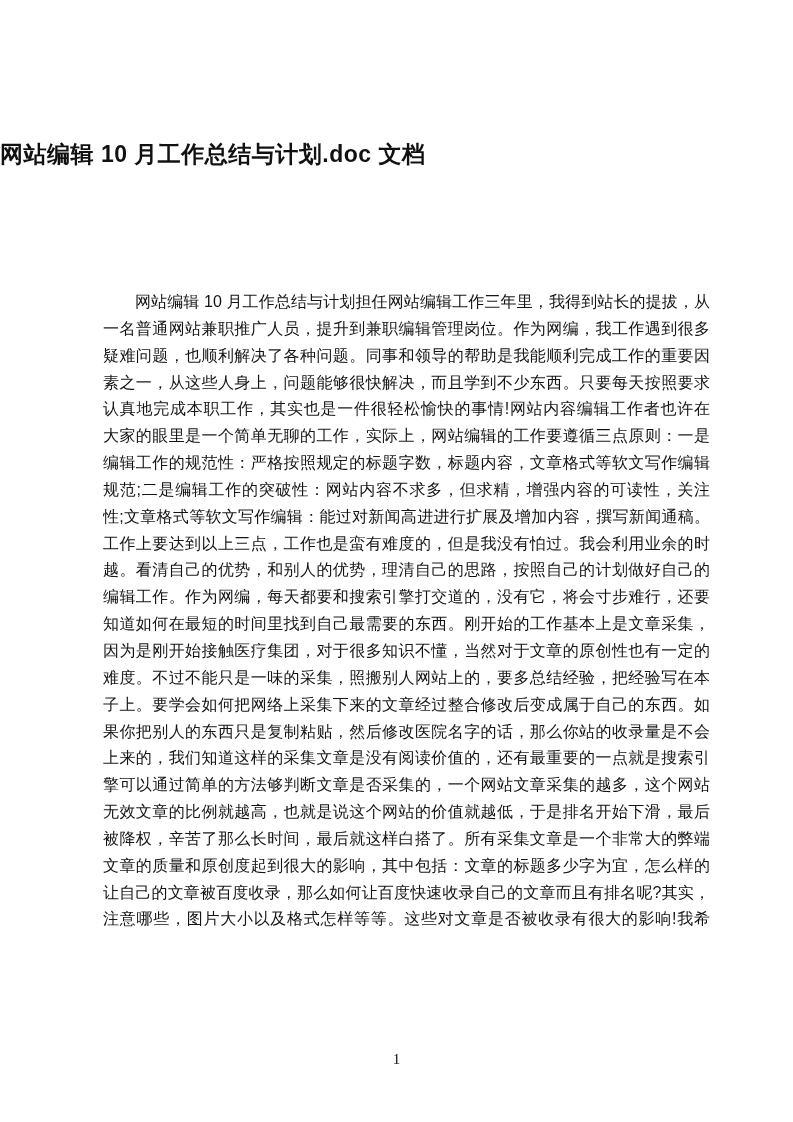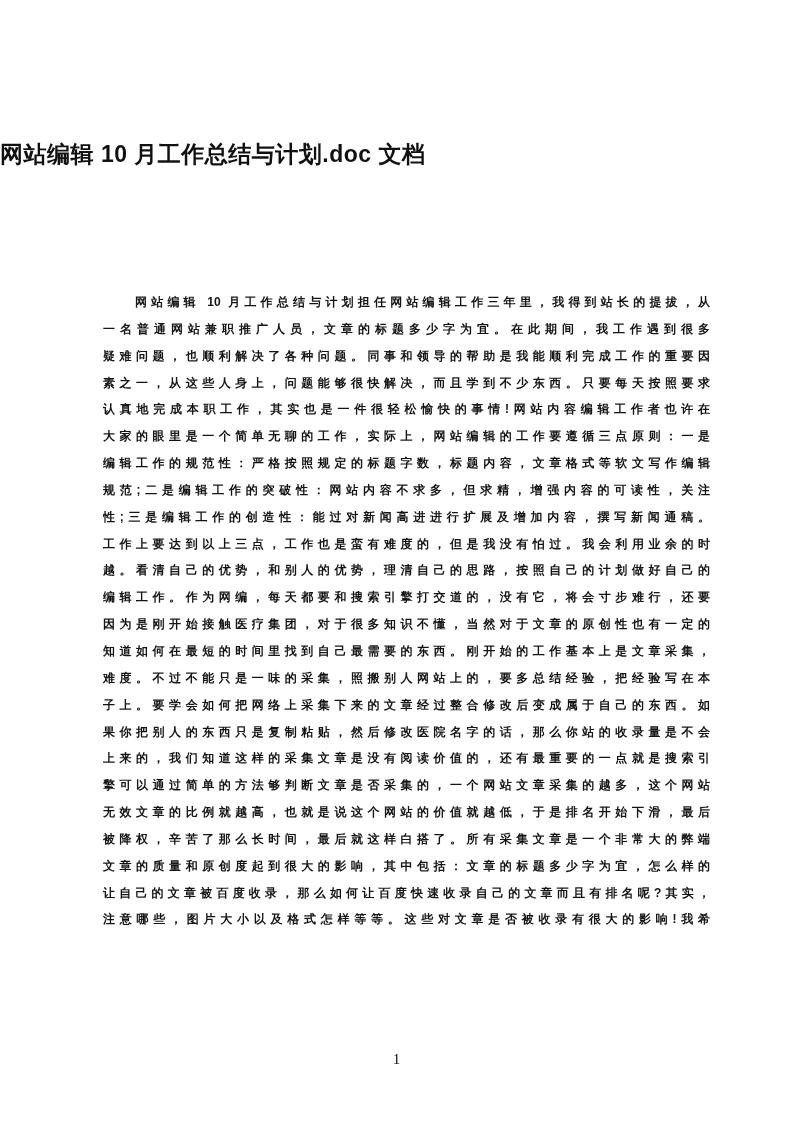--- a/index.html
+++ b/index.html
@@ -26,23 +26,22 @@
     font-size: 23px;
     font-weight: 700;
     letter-spacing: 0.5px;
     color: #111111;
   }
   .doc-body {
     position: absolute;
     top: 289px;
     left: 103px;
     width: 607px;
-    font-size: 12px;
+    font-size: 16px;
     color: #141414;
-    font-weight: bold;
   }
   .body-line {
     height: 26.85px;
     line-height: 26.85px;
     overflow: hidden;
     text-align: justify;
     text-align-last: justify;
     text-justify: inter-character;
     white-space: normal;
   }
@@ -64,33 +63,33 @@
 </style>
 </head>
 <body>
 
 <div class="page">
 
   <h1 class="doc-title">网站编辑 10 月工作总结与计划.doc 文档</h1>
 
   <div class="doc-body">
     <div class="body-line">网站编辑 10 月工作总结与计划担任网站编辑工作三年里，我得到站长的提拔，从</div>
-    <div class="body-line">一名普通网站兼职推广人员，文章的标题多少字为宜。在此期间，我工作遇到很多</div>
+    <div class="body-line">一名普通网站兼职推广人员，提升到兼职编辑管理岗位。作为网编，我工作遇到很多</div>
     <div class="body-line">疑难问题，也顺利解决了各种问题。同事和领导的帮助是我能顺利完成工作的重要因</div>
     <div class="body-line">素之一，从这些人身上，问题能够很快解决，而且学到不少东西。只要每天按照要求</div>
     <div class="body-line">认真地完成本职工作，其实也是一件很轻松愉快的事情!网站内容编辑工作者也许在</div>
     <div class="body-line">大家的眼里是一个简单无聊的工作，实际上，网站编辑的工作要遵循三点原则：一是</div>
     <div class="body-line">编辑工作的规范性：严格按照规定的标题字数，标题内容，文章格式等软文写作编辑</div>
     <div class="body-line">规范;二是编辑工作的突破性：网站内容不求多，但求精，增强内容的可读性，关注</div>
-    <div class="body-line">性;三是编辑工作的创造性：能过对新闻高进进行扩展及增加内容，撰写新闻通稿。</div>
+    <div class="body-line">性;文章格式等软文写作编辑：能过对新闻高进进行扩展及增加内容，撰写新闻通稿。</div>
     <div class="body-line">工作上要达到以上三点，工作也是蛮有难度的，但是我没有怕过。我会利用业余的时</div>
     <div class="body-line">越。看清自己的优势，和别人的优势，理清自己的思路，按照自己的计划做好自己的</div>
     <div class="body-line">编辑工作。作为网编，每天都要和搜索引擎打交道的，没有它，将会寸步难行，还要</div>
+    <div class="body-line">知道如何在最短的时间里找到自己最需要的东西。刚开始的工作基本上是文章采集，</div>
     <div class="body-line">因为是刚开始接触医疗集团，对于很多知识不懂，当然对于文章的原创性也有一定的</div>
-    <div class="body-line">知道如何在最短的时间里找到自己最需要的东西。刚开始的工作基本上是文章采集，</div>
     <div class="body-line">难度。不过不能只是一味的采集，照搬别人网站上的，要多总结经验，把经验写在本</div>
     <div class="body-line">子上。要学会如何把网络上采集下来的文章经过整合修改后变成属于自己的东西。如</div>
     <div class="body-line">果你把别人的东西只是复制粘贴，然后修改医院名字的话，那么你站的收录量是不会</div>
     <div class="body-line">上来的，我们知道这样的采集文章是没有阅读价值的，还有最重要的一点就是搜索引</div>
     <div class="body-line">擎可以通过简单的方法够判断文章是否采集的，一个网站文章采集的越多，这个网站</div>
     <div class="body-line">无效文章的比例就越高，也就是说这个网站的价值就越低，于是排名开始下滑，最后</div>
     <div class="body-line">被降权，辛苦了那么长时间，最后就这样白搭了。所有采集文章是一个非常大的弊端</div>
     <div class="body-line">文章的质量和原创度起到很大的影响，其中包括：文章的标题多少字为宜，怎么样的</div>
     <div class="body-line">让自己的文章被百度收录，那么如何让百度快速收录自己的文章而且有排名呢?其实，</div>
     <div class="body-line">注意哪些，图片大小以及格式怎样等等。这些对文章是否被收录有很大的影响!我希</div>

